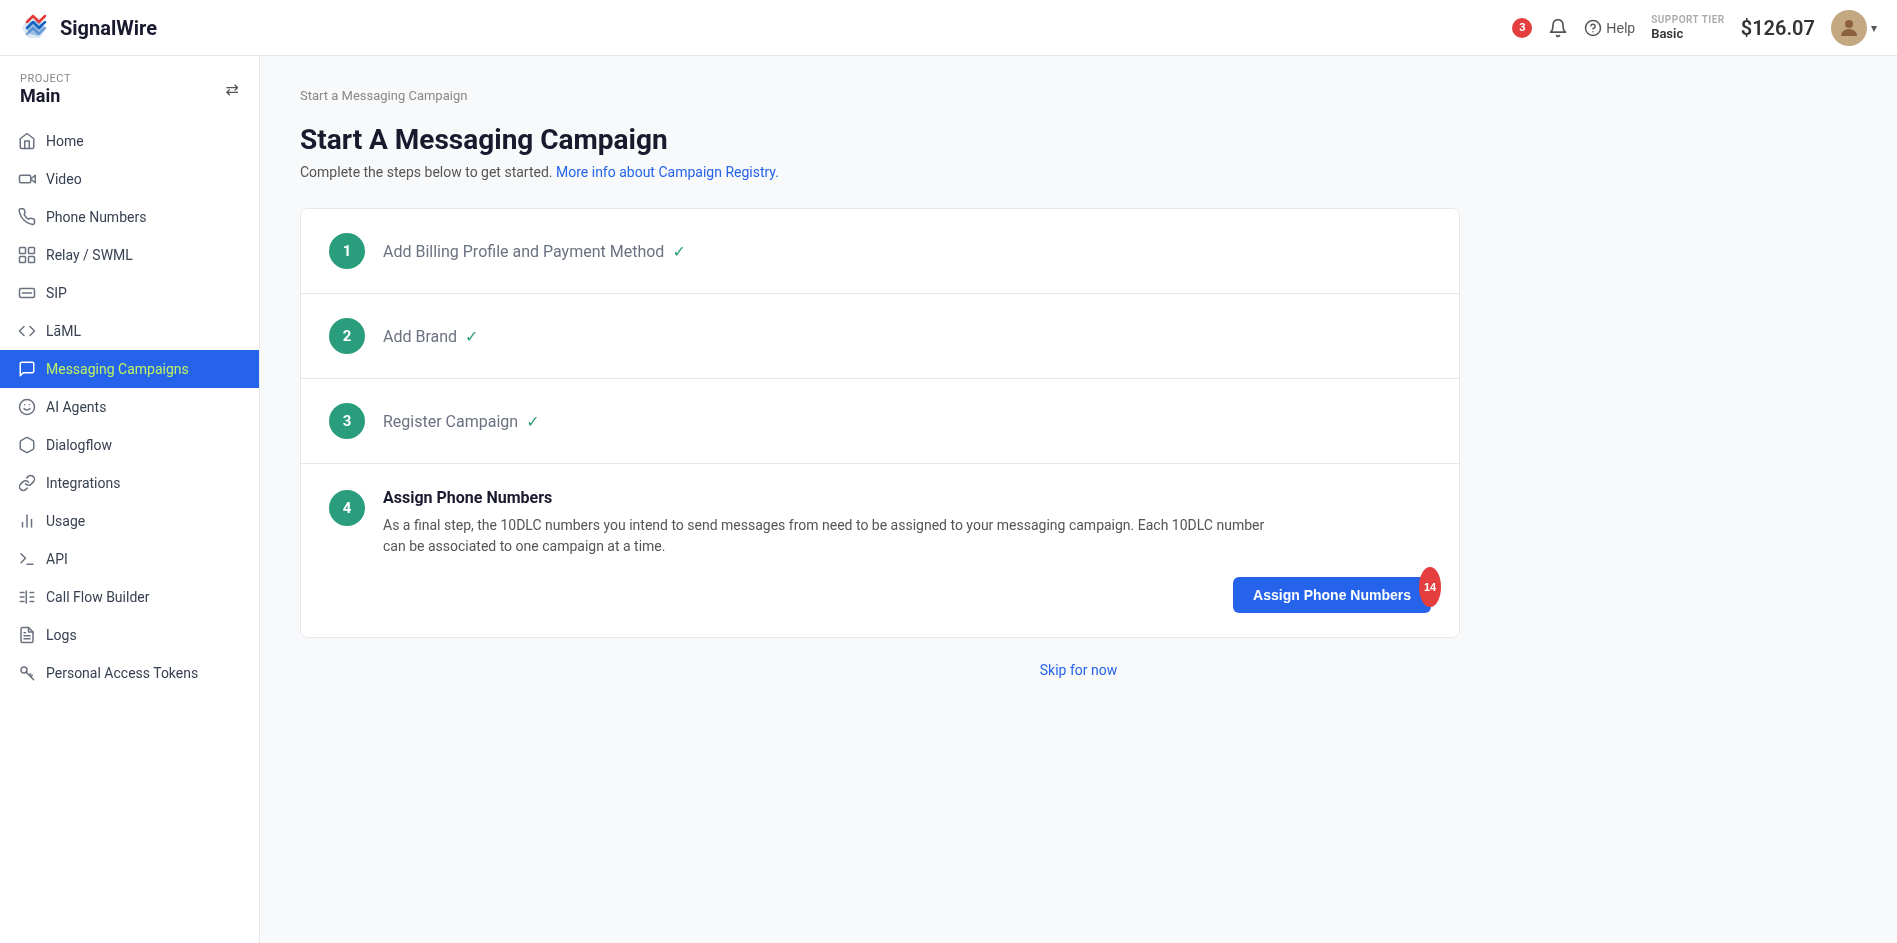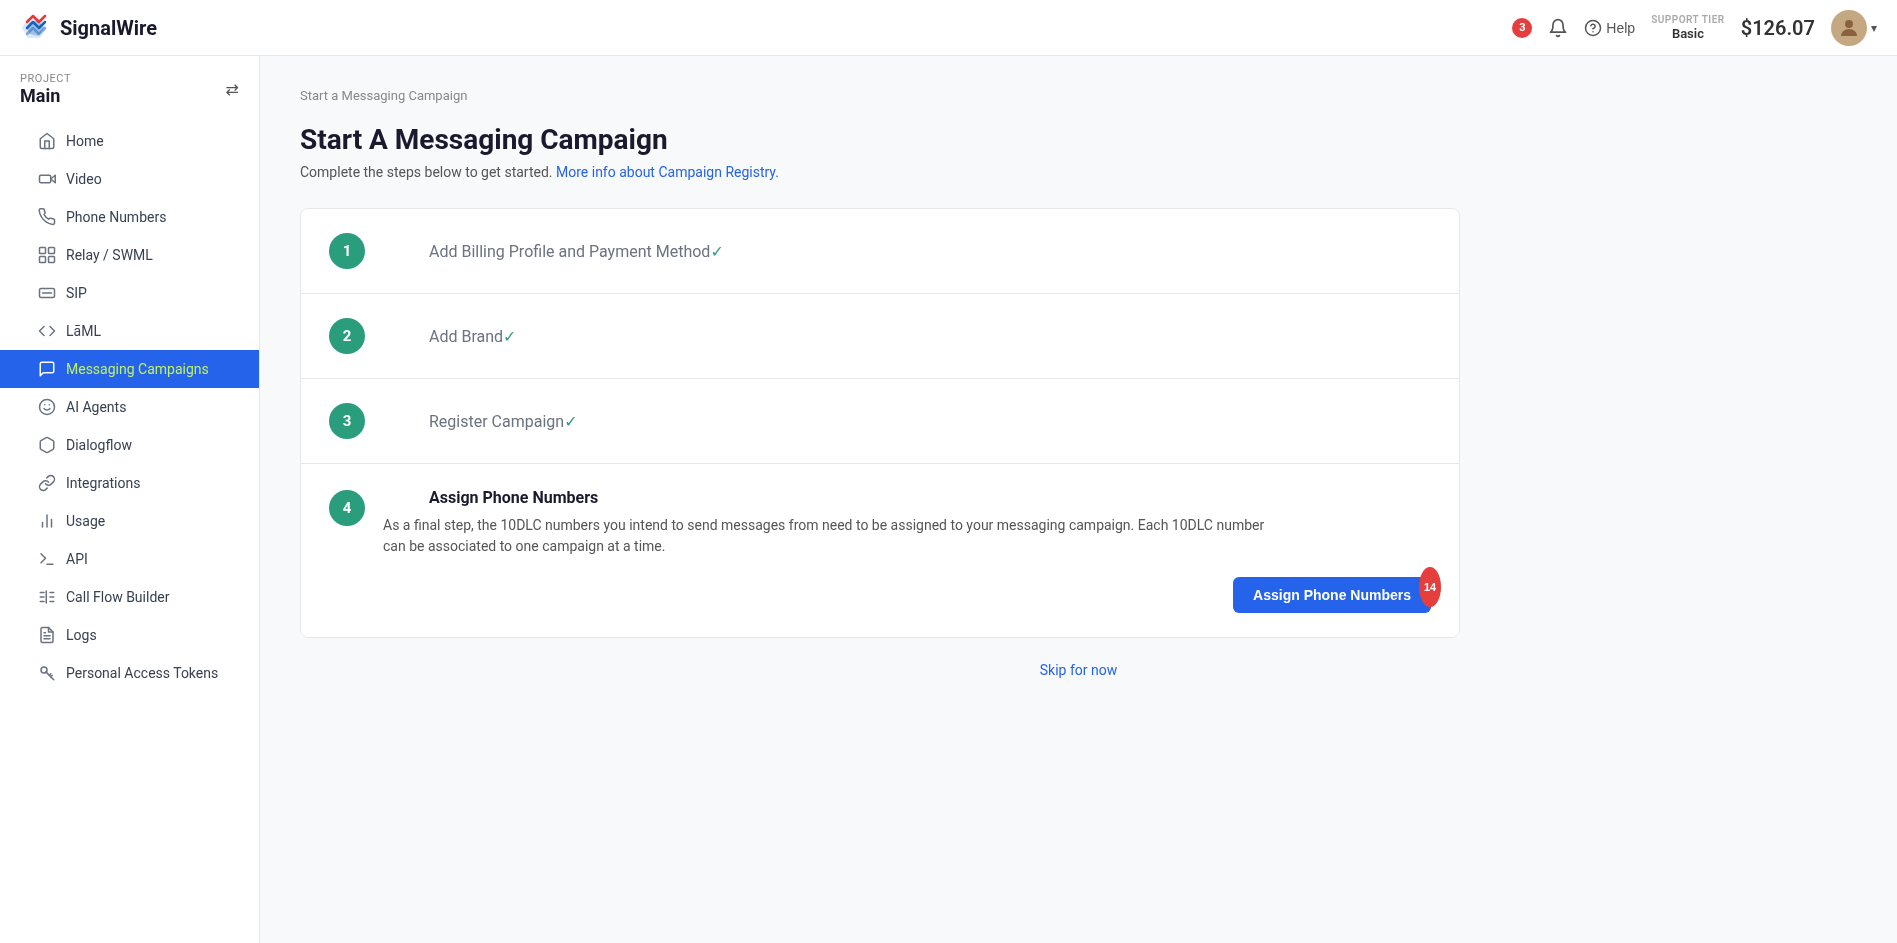--- a/index.html
+++ b/index.html
@@ -64,21 +64,21 @@
       gap: 4px;
       color: #555;
       font-size: 14px;
       cursor: pointer;
       border: none;
       background: none;
     }
     .support-tier {
       display: flex;
       flex-direction: column;
-      align-items: center;
+      align-items: flex-start;
       font-size: 11px;
       color: #888;
       line-height: 1.3;
     }
     .support-tier span {
       font-size: 13px;
       font-weight: 600;
       color: #333;
     }
     .balance {
@@ -143,21 +143,21 @@
       cursor: pointer;
     }
     .sidebar-nav {
       padding: 8px 0;
       flex: 1;
     }
     .nav-item {
       display: flex;
       align-items: center;
       gap: 10px;
-      padding: 10px 38px;
+      padding: 10px 18px;
       font-size: 14px;
       color: #374151;
       cursor: pointer;
       border-radius: 0;
       text-decoration: none;
       transition: background 0.15s;
     }
     .nav-item.active {
       background: #2563eb;
       color: #bef264;
@@ -238,21 +238,21 @@
       margin-right: 18px;
     }
     .step-content {
       flex: 1;
     }
     .step-title {
       font-size: 16px;
       color: #6b7280;
       display: flex;
       align-items: flex-end;
-      margin-left: 46px;
+      gap: 8px;
     }
     .step-title.bold {
       font-weight: 700;
       color: #1a1a2e;
     }
     .check-icon {
       color: #2a9d7c;
       font-size: 16px;
     }
     .step-description {

